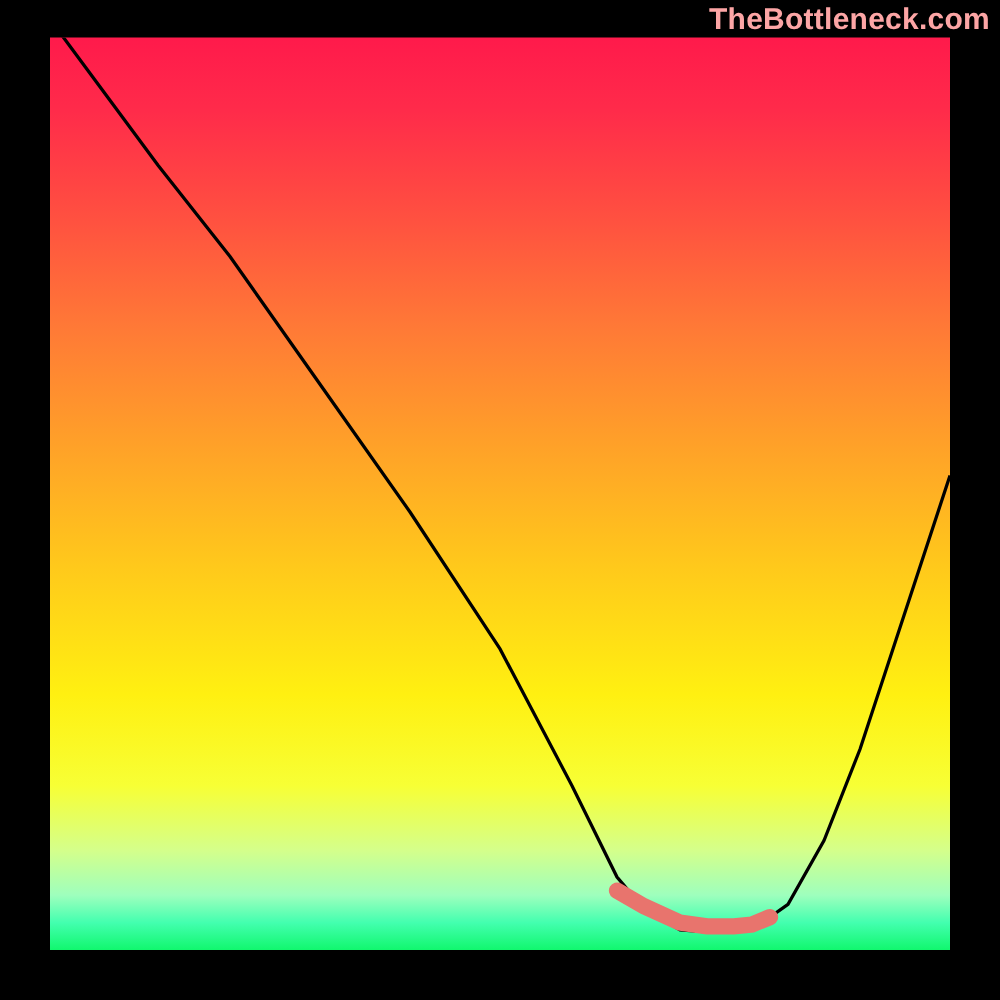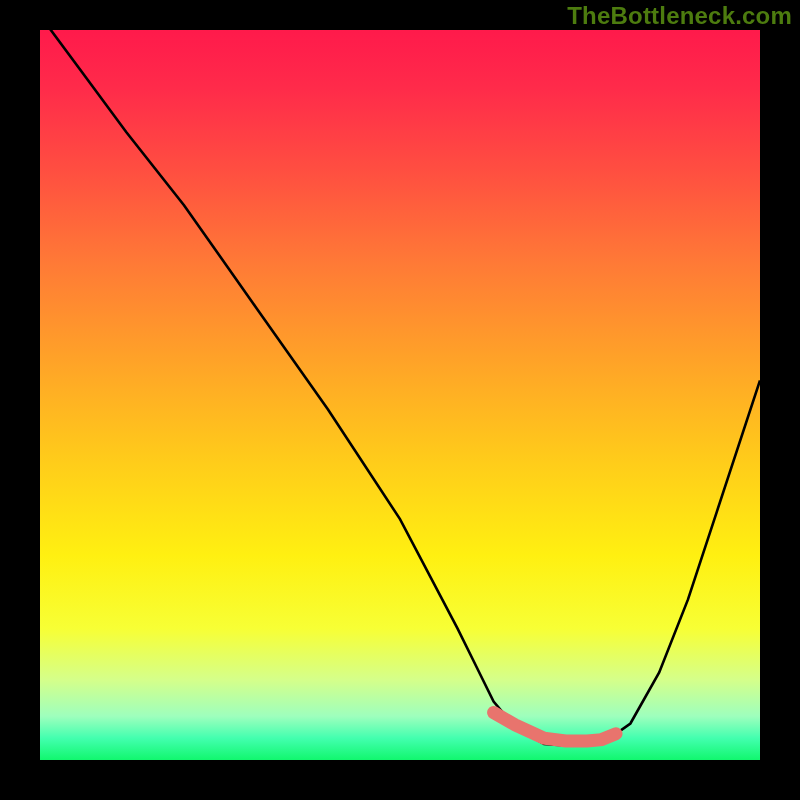--- a/index.html
+++ b/index.html
@@ -14,21 +14,21 @@
   .frame {
     position: relative;
     width: 800px;
     height: 800px;
     background: #000;
   }
   .watermark {
     position: absolute;
     top: 2px;
     right: 8px;
-    color: #4d7c0f;
+    color: #fca5a5;
     font-size: 24px;
     font-weight: 700;
     letter-spacing: 0.2px;
     z-index: 10;
   }
   .plot {
     position: absolute;
     left: 40px;
     top: 30px;
     width: 720px;

